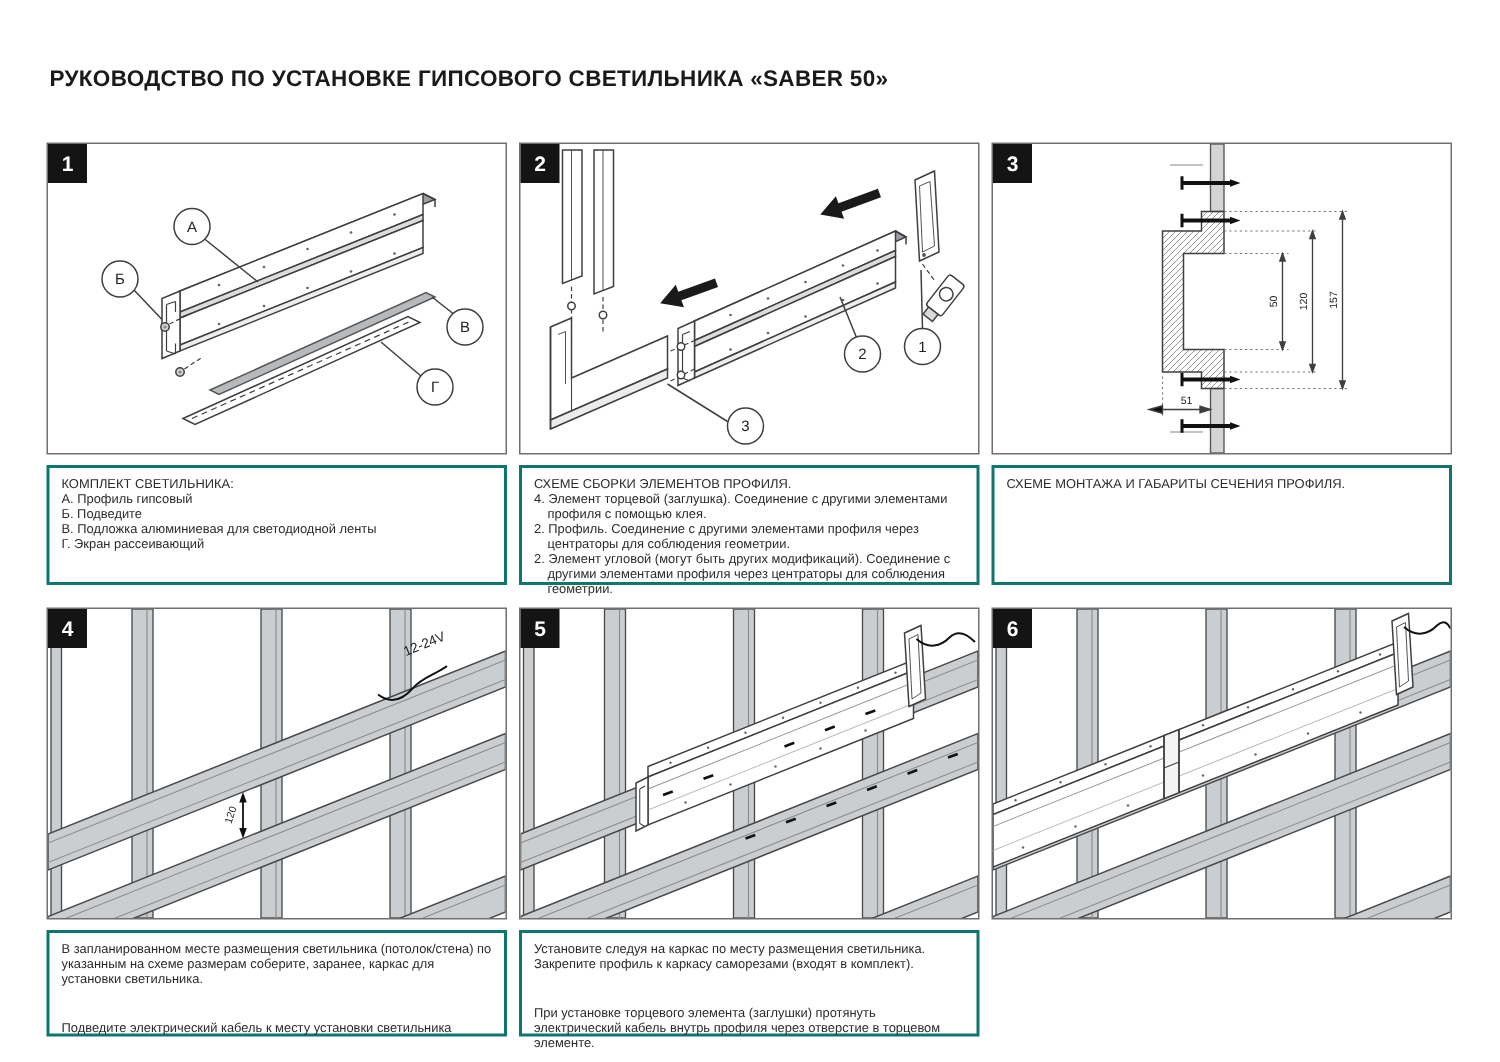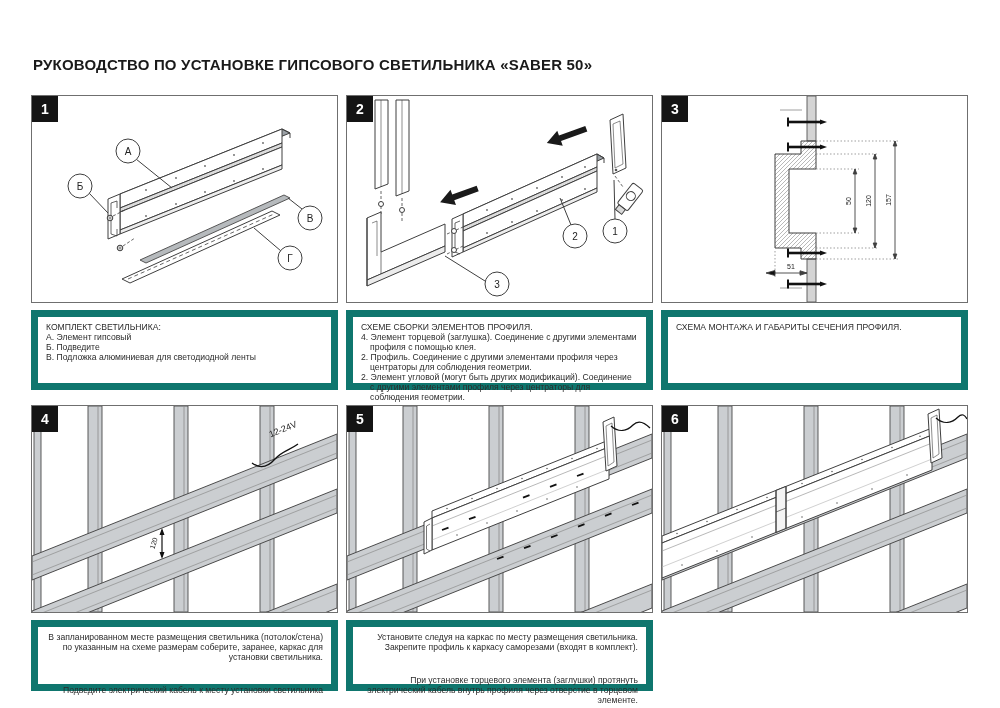--- a/index.html
+++ b/index.html
@@ -1,30 +1,30 @@
 <!DOCTYPE html>
 <html><head>
 <meta charset="utf-8">
 <style>
   html,body{margin:0;padding:0;background:#e8e8e8;}
   .sheet{position:relative;width:1000px;height:708px;background:#ffffff;overflow:hidden;
          font-family:"Liberation Sans",sans-serif;color:#222;}
-  .doc-title{position:absolute;left:33px;top:56px;font-size:15px;font-weight:700;
+  .doc-title{position:absolute;left:33px;top:44px;font-size:15px;font-weight:700;
              letter-spacing:.2px;color:#1a1a1a;}
   .grid{position:absolute;left:31px;top:95px;width:937px;
         display:grid;grid-template-columns:repeat(3,307px);column-gap:8px;row-gap:15px;}
   .panel{width:307px;}
   .draw{position:relative;height:208px;border:1px solid #6f6f6f;background:#fff;box-sizing:border-box;}
   .draw svg{display:block;width:305px;height:206px;}
   .badge{position:absolute;left:0;top:0;width:26px;height:26px;background:#141414;color:#fff;
          font-size:14px;font-weight:700;display:flex;align-items:center;justify-content:center;}
-  .cap{margin-top:7px;border:7px solid #0f766e;box-sizing:border-box;padding:6px 8px 4px 8px;
+  .cap{margin-top:7px;border:2px solid #0f766e;box-sizing:border-box;padding:6px 8px 4px 8px;
        font-size:8.6px;line-height:1.16;color:#2b2b2b;background:#fff;}
   .cap.tall{height:80px;}
-  .cap.short{height:71px;text-align:right;}
+  .cap.short{height:71px;}
   .hang{text-indent:-9px;padding-left:9px;}
   .para + .para{margin-top:23px;}
   svg text{font-family:"Liberation Sans",sans-serif;fill:#222;}
   svg .lbl{font-size:10px;}
   svg .dim{font-size:7px;}
   svg .volt{font-size:9px;}
 </style>
 </head>
 <body>
 
@@ -83,23 +83,24 @@
           </g>
           <text class="lbl" x="96" y="58.5" text-anchor="middle">А</text>
           <text class="lbl" x="48" y="93.5" text-anchor="middle">Б</text>
           <text class="lbl" x="278" y="125.5" text-anchor="middle">В</text>
           <text class="lbl" x="258" y="165.5" text-anchor="middle">Г</text>
         </svg>
         <div class="badge">1</div>
       </div>
       <div class="cap tall">
         <div>КОМПЛЕКТ СВЕТИЛЬНИКА:</div>
-        <div>А. Элемент гипсовый</div>
+        <div>А. Профиль гипсовый</div>
         <div>Б. Подведите</div>
         <div>В. Подложка алюминиевая для светодиодной ленты</div>
+        <div>Г. Экран рассеивающий</div>
       </div>
     </div>
 
     <div class="panel">
       <div class="draw">
         <svg viewBox="0 0 305 206">
           <g stroke="#3f3f3f" stroke-width="1" fill="#fff">
             <polygon points="28,4 41,4 41,88 28,93"></polygon>
             <polygon points="49,4 62,4 62,95 49,100"></polygon>
             <line x1="34" y1="4" x2="34" y2="91" stroke-width="0.6"></line>
@@ -248,21 +249,21 @@
             <polygon points="138,174.8 138,179.2 145,177" fill="#3f3f3f"></polygon>
           </g>
           <text class="dim" transform="rotate(-90 189 105)" x="189" y="105" text-anchor="middle">50</text>
           <text class="dim" transform="rotate(-90 209 105)" x="209" y="105" text-anchor="middle">120</text>
           <text class="dim" transform="rotate(-90 229 104)" x="229" y="104" text-anchor="middle">157</text>
           <text class="dim" x="129" y="173" text-anchor="middle">51</text>
         </svg>
         <div class="badge">3</div>
       </div>
       <div class="cap tall">
-        <div>СХЕМА МОНТАЖА И ГАБАРИТЫ СЕЧЕНИЯ ПРОФИЛЯ.</div>
+        <div>СХЕМЕ МОНТАЖА И ГАБАРИТЫ СЕЧЕНИЯ ПРОФИЛЯ.</div>
       </div>
     </div>
 
     <div class="panel">
       <div class="draw">
         <svg viewBox="0 0 305 206">
           <g>
             <rect x="2" y="0" width="7" height="206" fill="#cbced1" stroke="#4a4a4a" stroke-width="0.9"></rect>
             <rect x="56" y="0" width="14" height="206" fill="#cbced1" stroke="#4a4a4a" stroke-width="0.9"></rect>
               <line x1="66" y1="0" x2="66" y2="206" stroke="#8c8c8c" stroke-width="0.8"></line>

